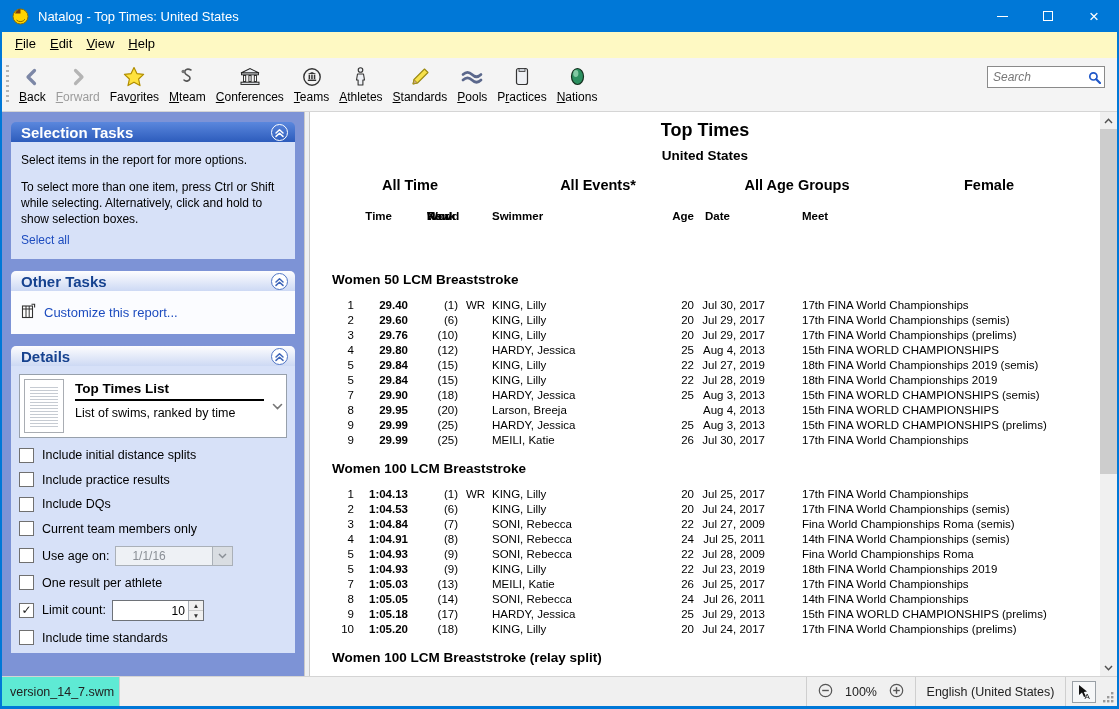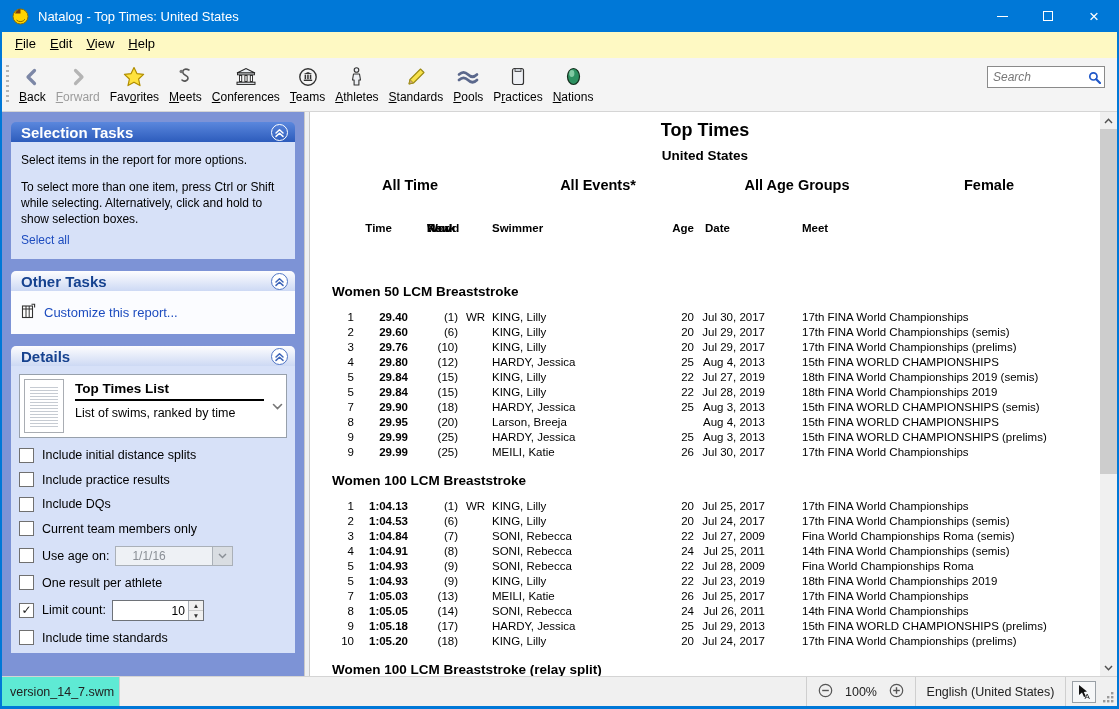--- a/index.html
+++ b/index.html
@@ -75,21 +75,21 @@
   .spins span{flex:1;display:flex;align-items:center;justify-content:center;font-size:6.5px;background:#f0f0f0;color:#333}
   .spins span:first-child{border-bottom:1px solid #c9c9c9}
   
   .report-wrap{flex:1;display:flex;background:#fff;min-width:0}
   .report{flex:1;position:relative;overflow:hidden;font-size:11.5px;color:#000}
   .rtitle{text-align:center;font-weight:bold;font-size:18px;margin-top:8px}
   .rsub{text-align:center;font-weight:bold;font-size:13.5px;margin-top:7px}
   .rfilters{position:relative;height:20px;margin-top:14px;font-weight:bold;font-size:14.5px}
   .rfilters span{position:absolute;transform:translateX(-50%);white-space:nowrap}
   .f0{left:100px}.f1{left:288px}.f2{left:487px}.f3{left:679px}
-  .rcolhead{position:relative;height:50px;margin-top:24px;font-weight:bold}
+  .rcolhead{position:relative;height:50px;margin-top:12px;font-weight:bold}
   .rcolhead div{position:absolute;line-height:15px}
   .h-time{left:36px;width:46px;text-align:right}
   .h-world{left:117px}
   .h-swim{left:182px}
   .h-age{left:352px;width:32px;text-align:right}
   .h-date{left:395px}
   .h-meet{left:492px}
   .sec-heading{font-weight:bold;font-size:13.5px;margin:13px 0 11px 22px;white-space:nowrap}
   .rrow{position:relative;height:15px;line-height:15px;white-space:nowrap}
   .cell{position:absolute;top:0}
@@ -178,21 +178,21 @@
         </span>
         <span class="tlabel"><span>Fav</span><span class="ak">o</span><span>rites</span></span>
       </div>
       <div class="tb-item">
         <span class="ticon">
           <svg width="14" height="20" viewBox="0 0 14 20">
             <path d="M11 3 C7 1 4 3 5 6 C6 9 10 8 10 11 C10 14 6 15 4 13" fill="none" stroke="#555" stroke-width="1.6" stroke-linecap="round"></path>
             <circle cx="3.2" cy="4.5" r="1.7" fill="#777"></circle>
           </svg>
         </span>
-        <span class="tlabel"><span></span><span class="ak">M</span><span>eets</span></span>
+        <span class="tlabel"><span></span><span class="ak">M</span><span>team</span></span>
       </div>
       <div class="tb-item">
         <span class="ticon">
           <svg width="22" height="19" viewBox="0 0 22 19">
             <path d="M2 6 L11 1.5 L20 6 Z" fill="#eceff3" stroke="#222" stroke-width="1.1"></path>
             <rect x="2.5" y="6" width="17" height="1.8" fill="#eceff3" stroke="#222" stroke-width="0.9"></rect>
             <rect x="4.5" y="8.5" width="2.2" height="6" fill="#fff" stroke="#222" stroke-width="0.9"></rect>
             <rect x="9.9" y="8.5" width="2.2" height="6" fill="#fff" stroke="#222" stroke-width="0.9"></rect>
             <rect x="15.3" y="8.5" width="2.2" height="6" fill="#fff" stroke="#222" stroke-width="0.9"></rect>
             <rect x="2" y="15.2" width="18" height="2.2" fill="#eceff3" stroke="#222" stroke-width="1"></rect>

